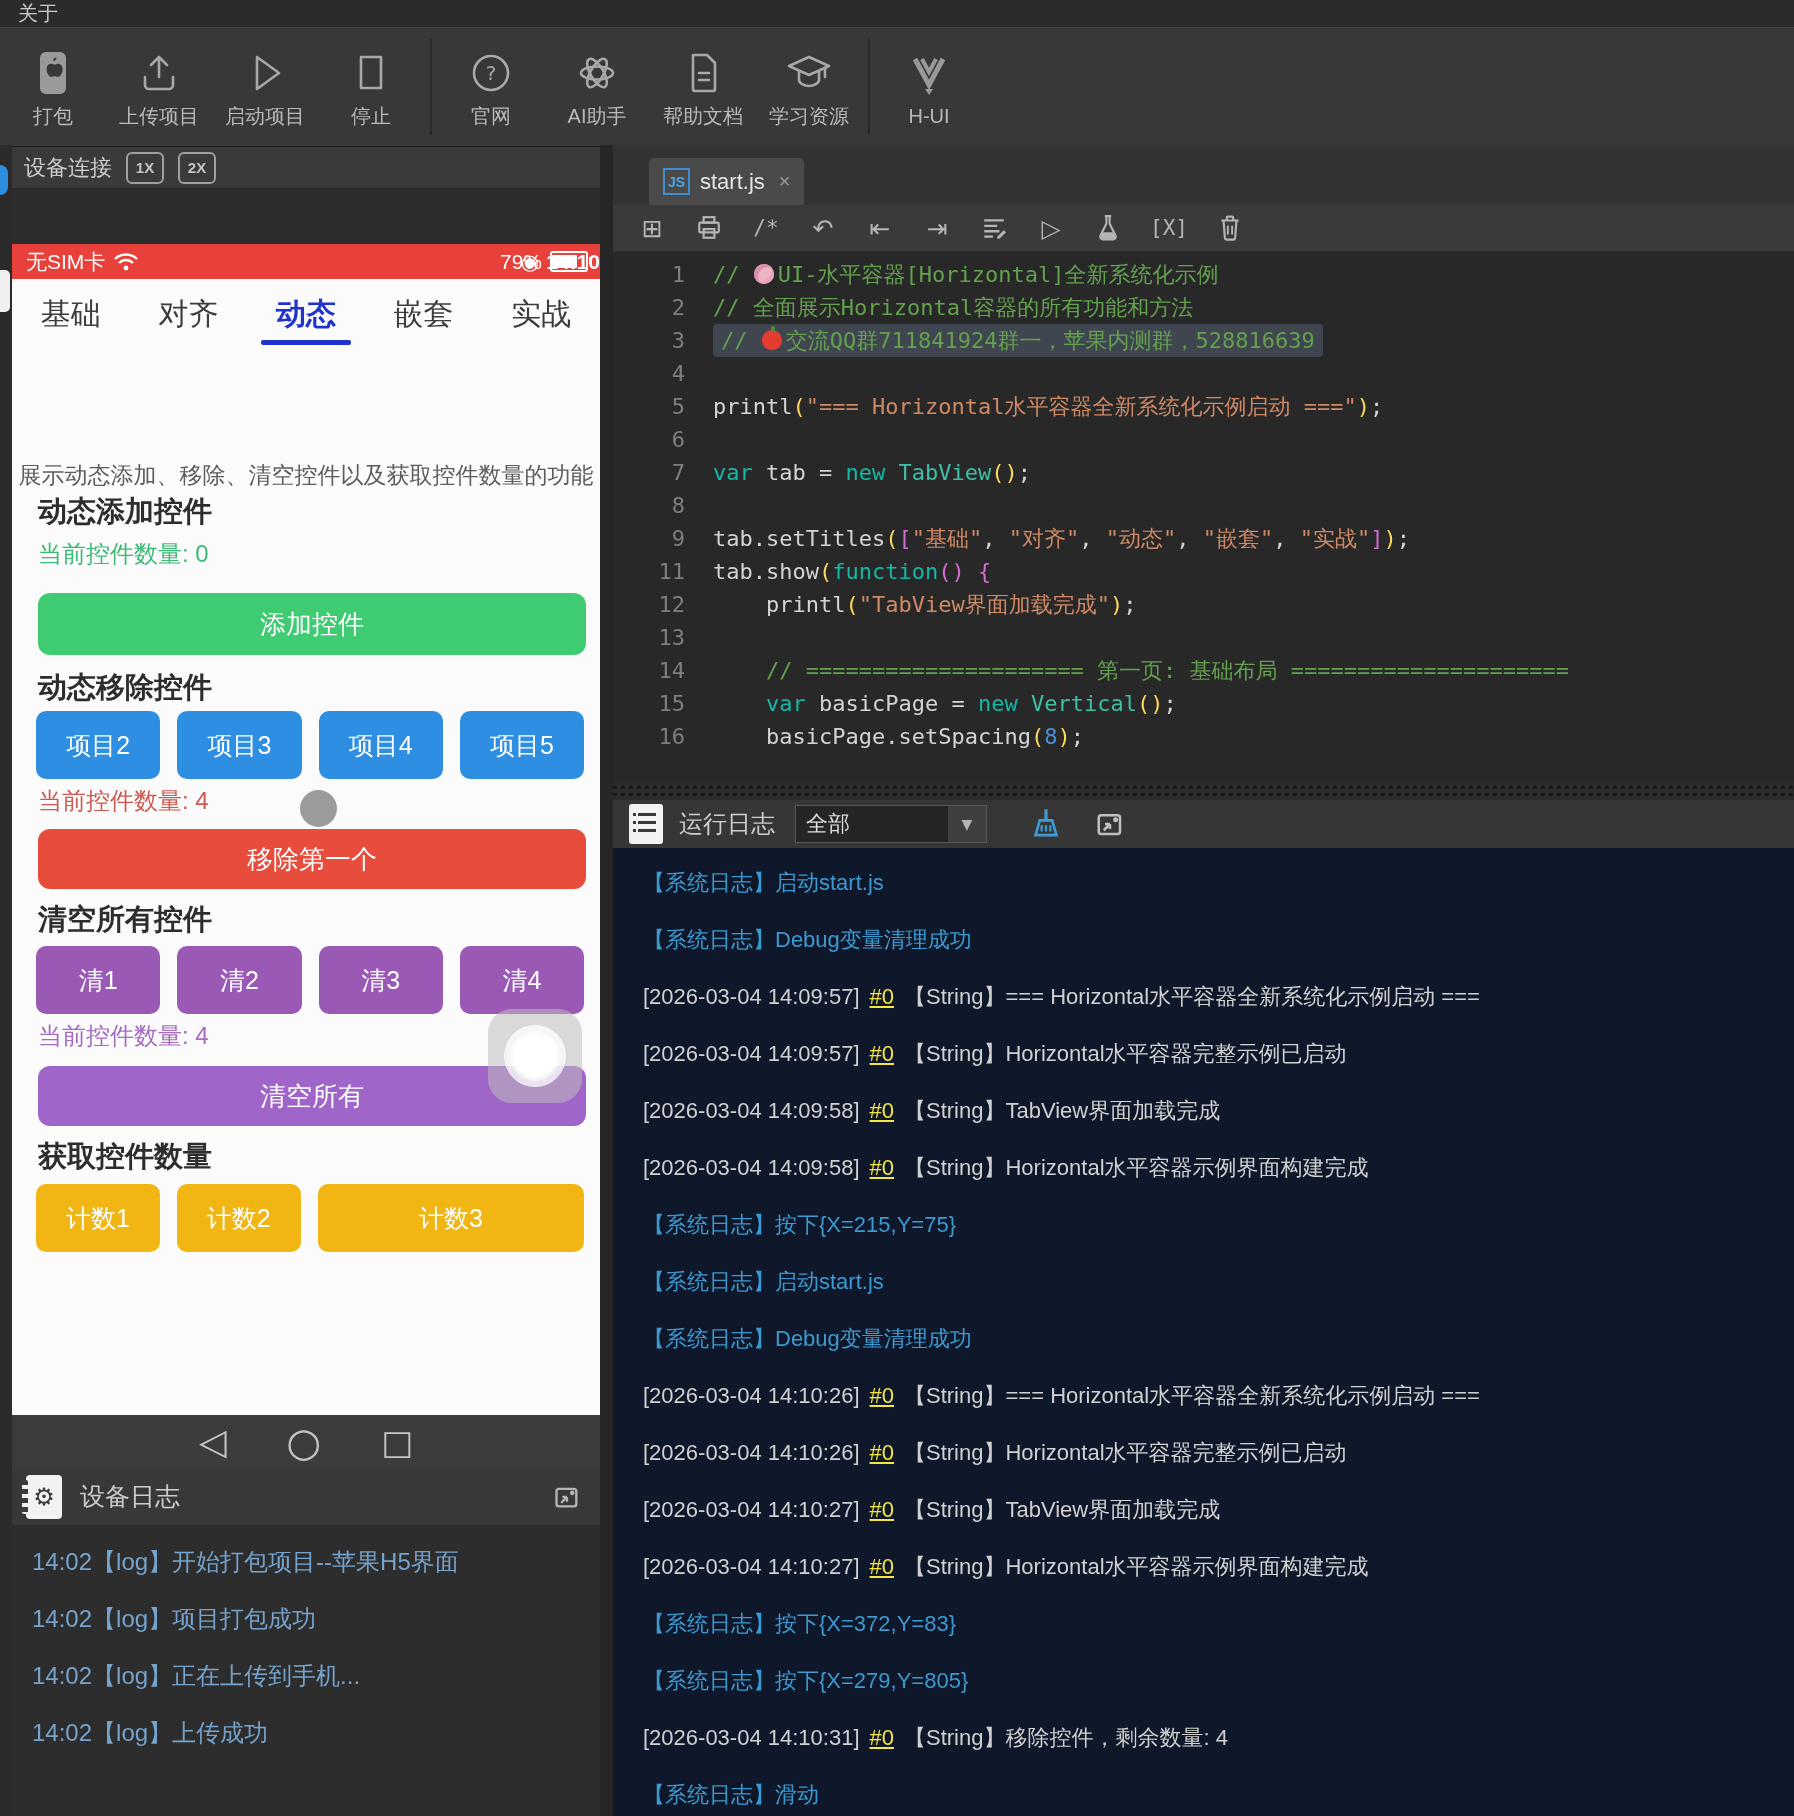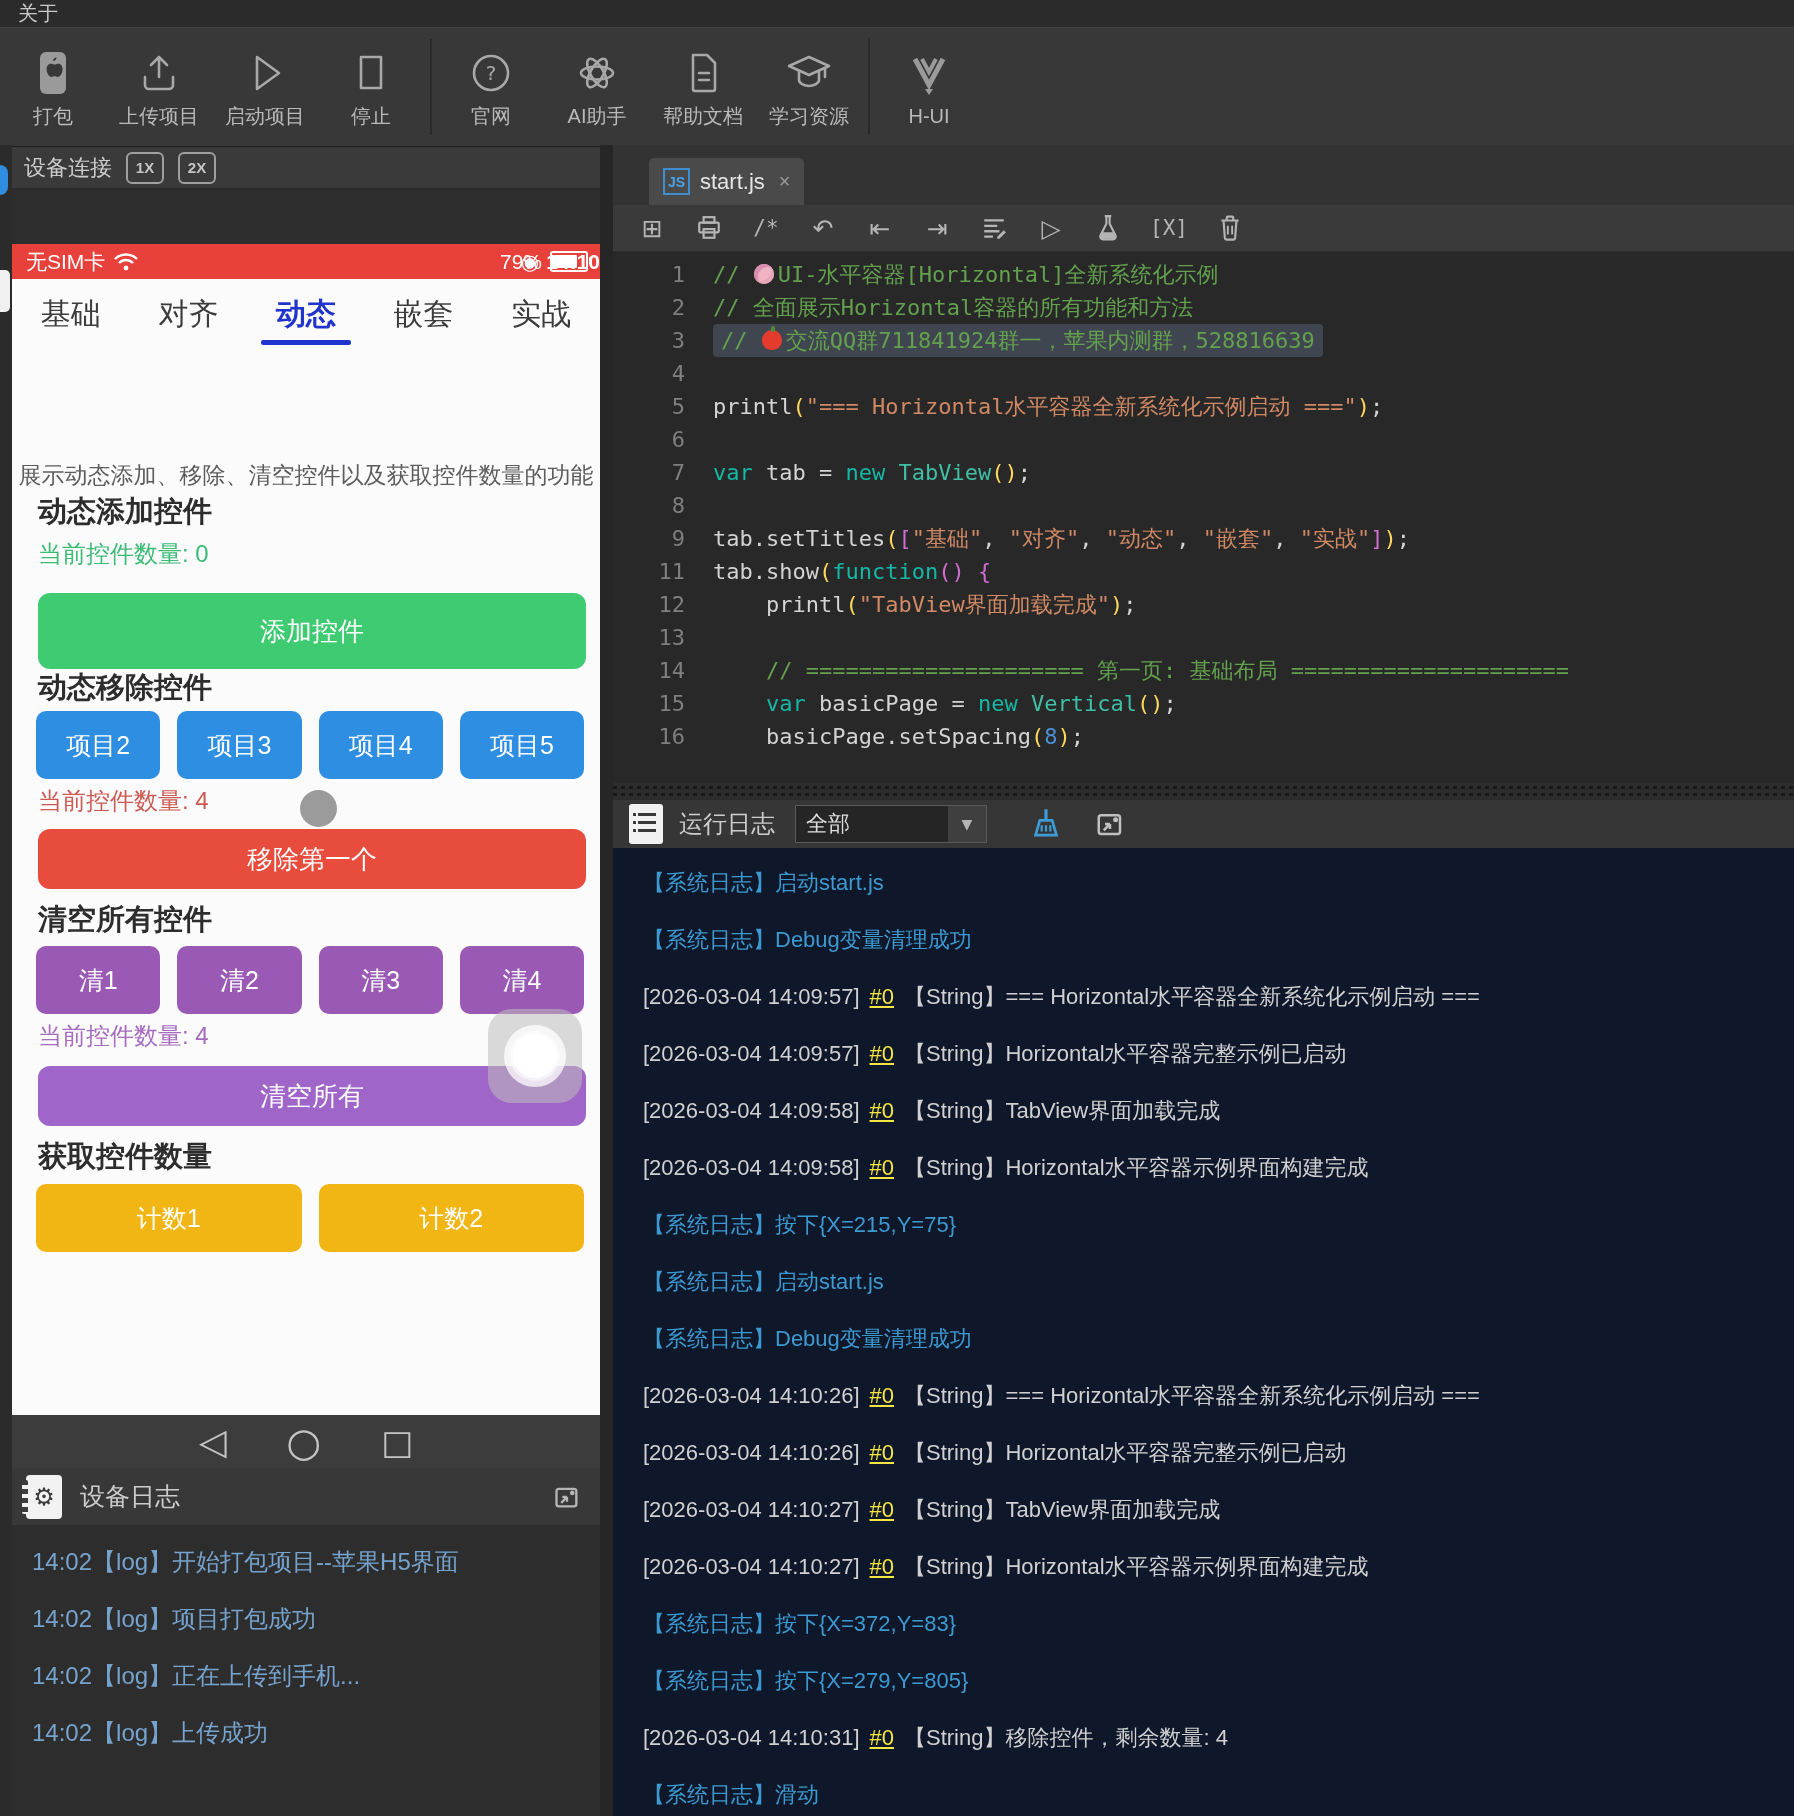--- a/index.html
+++ b/index.html
@@ -252,21 +252,21 @@
         <div class="ph-tab">基础</div>
         <div class="ph-tab">对齐</div>
         <div class="ph-tab active">动态</div>
         <div class="ph-tab">嵌套</div>
         <div class="ph-tab">实战</div>
       </div>
     <div class="ph-desc">展示动态添加、移除、清空控件以及获取控件数量的功能</div>
 
     <div class="ph-h" style="top:248px;">动态添加控件</div>
     <div class="ph-count" id="count-add" style="top: 294px; color: rgb(60, 187, 117);">当前控件数量: 0</div>
-    <div class="ph-btn-big" id="btn-add" style="top: 349px; height: 76px; background: rgb(62, 203, 113);">添加控件</div>
+    <div class="ph-btn-big" id="btn-add" style="top: 349px; height: 62px; background: rgb(62, 203, 113);">添加控件</div>
 
     <div class="ph-h" style="top:424px;">动态移除控件</div>
     <div class="ph-row" id="row-remove" style="top:467px;">
         <div class="pbtn" style="background: rgb(46, 142, 226);">项目2</div>
         <div class="pbtn" style="background: rgb(46, 142, 226);">项目3</div>
         <div class="pbtn" style="background: rgb(46, 142, 226);">项目4</div>
         <div class="pbtn" style="background: rgb(46, 142, 226);">项目5</div>
       </div>
     <div class="ph-count" id="count-remove" style="top: 541px; color: rgb(204, 90, 82);">当前控件数量: 4</div>
     <div class="touch-dot"></div>
@@ -279,20 +279,21 @@
         <div class="pbtn" style="background: rgb(155, 89, 182);">清3</div>
         <div class="pbtn" style="background: rgb(155, 89, 182);">清4</div>
       </div>
     <div class="ph-count" id="count-clear" style="top: 776px; color: rgb(166, 107, 191);">当前控件数量: 4</div>
     <div class="ph-btn-big" id="btn-clear" style="top: 822px; background: rgb(160, 101, 200);">清空所有</div>
 
     <div class="ph-h" style="top:893px;">获取控件数量</div>
     <div class="ph-row" id="row-count" style="top:940px;">
         <div class="pbtn" style="background: rgb(242, 182, 20);">计数1</div>
         <div class="pbtn" style="background: rgb(242, 182, 20);">计数2</div>
+        <div class="pbtn wide" style="background: rgb(242, 182, 20);">计数3</div>
       </div>
 
     <div class="assistive">
       <div class="a1">
           <div class="a2"></div>
         </div>
     </div>
   </div>
 
   <div id="nav-bar">

